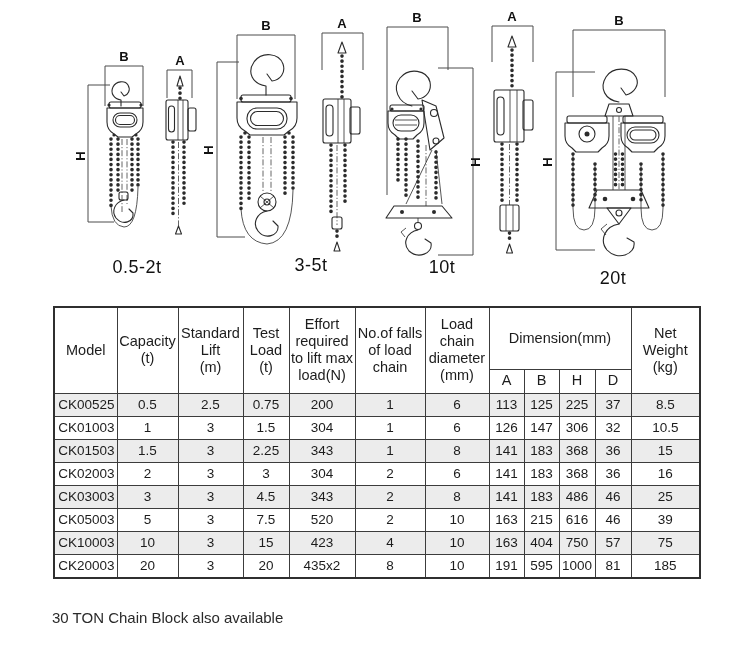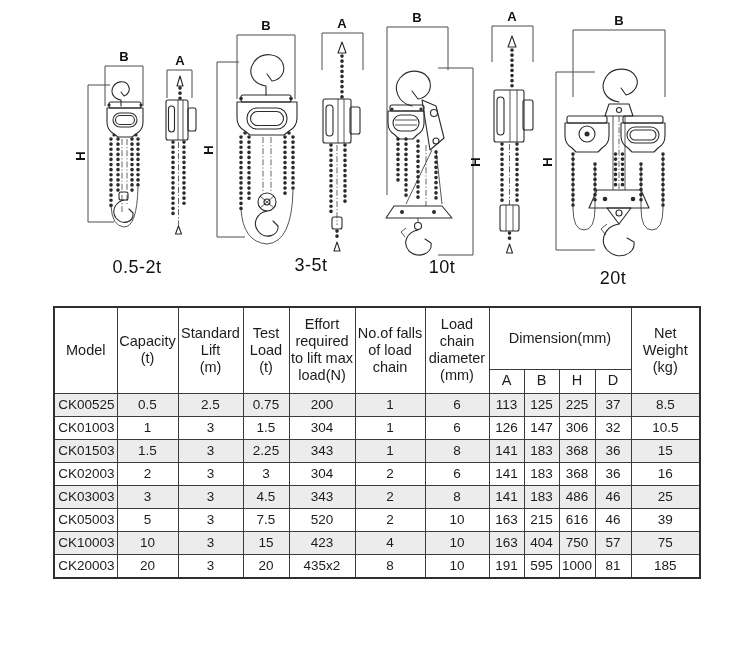--- a/index.html
+++ b/index.html
@@ -486,14 +486,15 @@
           <td>10</td>
           <td>191</td>
           <td>595</td>
           <td>1000</td>
           <td>81</td>
           <td>185</td>
         </tr>
       </tbody>
   </table>
 
+  <div class="note">30 TON Chain Block also available</div>
 
 </div>
 
 </body></html>

